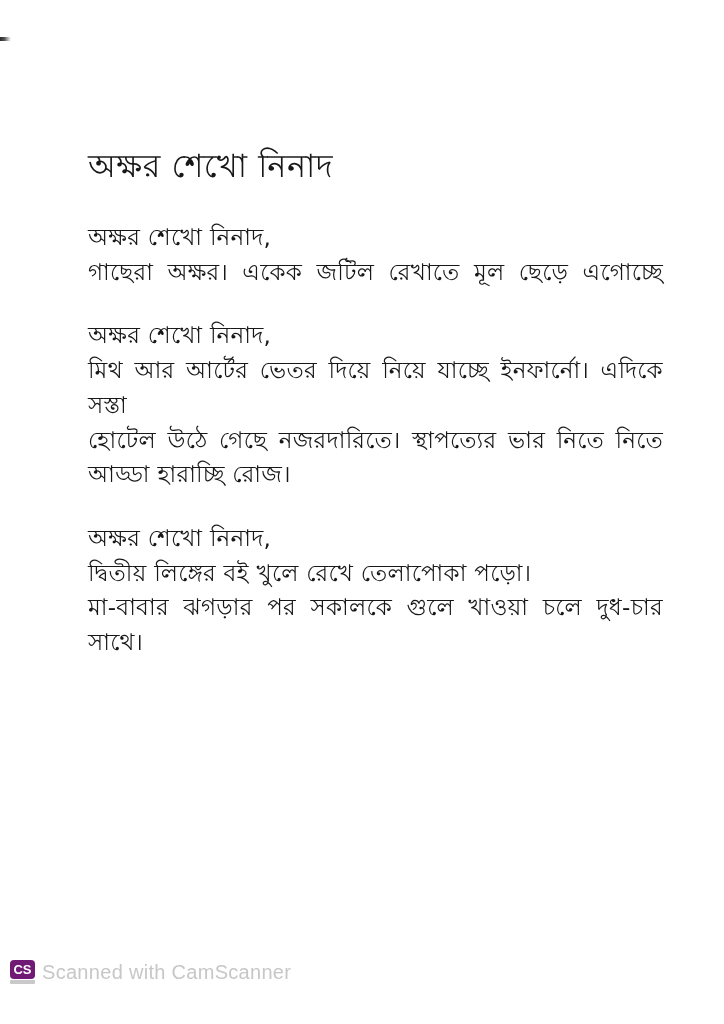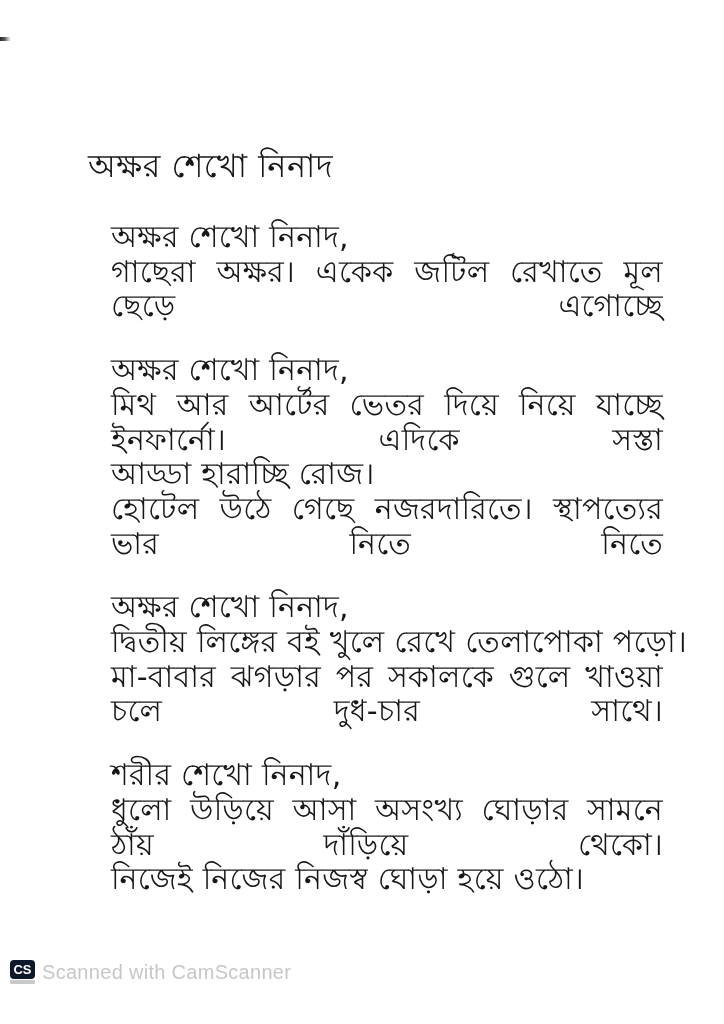--- a/index.html
+++ b/index.html
@@ -38,25 +38,24 @@
     font-size: 32px;
     line-height: 36px;
     margin-bottom: 36px;
     font-weight: 500;
     letter-spacing: 0.5px;
   }
   .stanza {
     margin-bottom: 29px;
   }
   .poem-line {
-    font-size: 30px;
+    font-size: 23px;
     line-height: 34.7px;
     white-space: nowrap;
     letter-spacing: 0.3px;
-    margin-left: 23px;
   }
   .poem-line.just {
     white-space: normal;
     text-align: justify;
     text-align-last: justify;
     word-spacing: 2px;
   }
   .watermark {
     position: absolute;
     left: 10px;
@@ -66,21 +65,21 @@
     gap: 7px;
   }
   .cs-logo {
     width: 25px;
     height: 25px;
     display: flex;
     flex-direction: column;
     align-items: stretch;
   }
   .cs-logo-box {
-    background: #0f172a;
+    background: #701a75;
     border-radius: 4px;
     color: #ffffff;
     font-size: 13px;
     font-weight: bold;
     text-align: center;
     line-height: 19px;
     height: 19px;
     font-family: "Liberation Sans", sans-serif;
   }
   .cs-logo-bar {
@@ -109,35 +108,30 @@
     <div class="poem-title">অক্ষর শেখো নিনাদ</div>
 
     <div class="stanza">
       <div class="poem-line">অক্ষর শেখো নিনাদ,</div>
       <div class="poem-line just">গাছেরা অক্ষর। একেক জটিল রেখাতে মূল ছেড়ে এগোচ্ছে</div>
     </div>
 
     <div class="stanza">
       <div class="poem-line">অক্ষর শেখো নিনাদ,</div>
       <div class="poem-line just">মিথ আর আর্টের ভেতর দিয়ে নিয়ে যাচ্ছে ইনফার্নো। এদিকে সস্তা</div>
+      <div class="poem-line just">হোটেল উঠে গেছে নজরদারিতে। স্থাপত্যের ভার নিতে নিতে</div>
       <div class="poem-line">আড্ডা হারাচ্ছি রোজ।</div>
-      <div class="poem-line just">হোটেল উঠে গেছে নজরদারিতে। স্থাপত্যের ভার নিতে নিতে</div>
     </div>
 
     <div class="stanza">
       <div class="poem-line">অক্ষর শেখো নিনাদ,</div>
       <div class="poem-line">দ্বিতীয় লিঙ্গের বই খুলে রেখে তেলাপোকা পড়ো।</div>
       <div class="poem-line just">মা-বাবার ঝগড়ার পর সকালকে গুলে খাওয়া চলে দুধ-চার সাথে।</div>
     </div>
 
-    <div class="stanza">
-      <div class="poem-line">শরীর শেখো নিনাদ,</div>
-      <div class="poem-line just">ধুলো উড়িয়ে আসা অসংখ্য ঘোড়ার সামনে ঠাঁয় দাঁড়িয়ে থেকো।</div>
-      <div class="poem-line">নিজেই নিজের নিজস্ব ঘোড়া হয়ে ওঠো।</div>
-    </div>
 
   </div>
 
   <div class="watermark">
     <div class="cs-logo">
       <div class="cs-logo-box">CS</div>
       <div class="cs-logo-bar"></div>
     </div>
     <div class="watermark-label">Scanned with CamScanner</div>
   </div>

